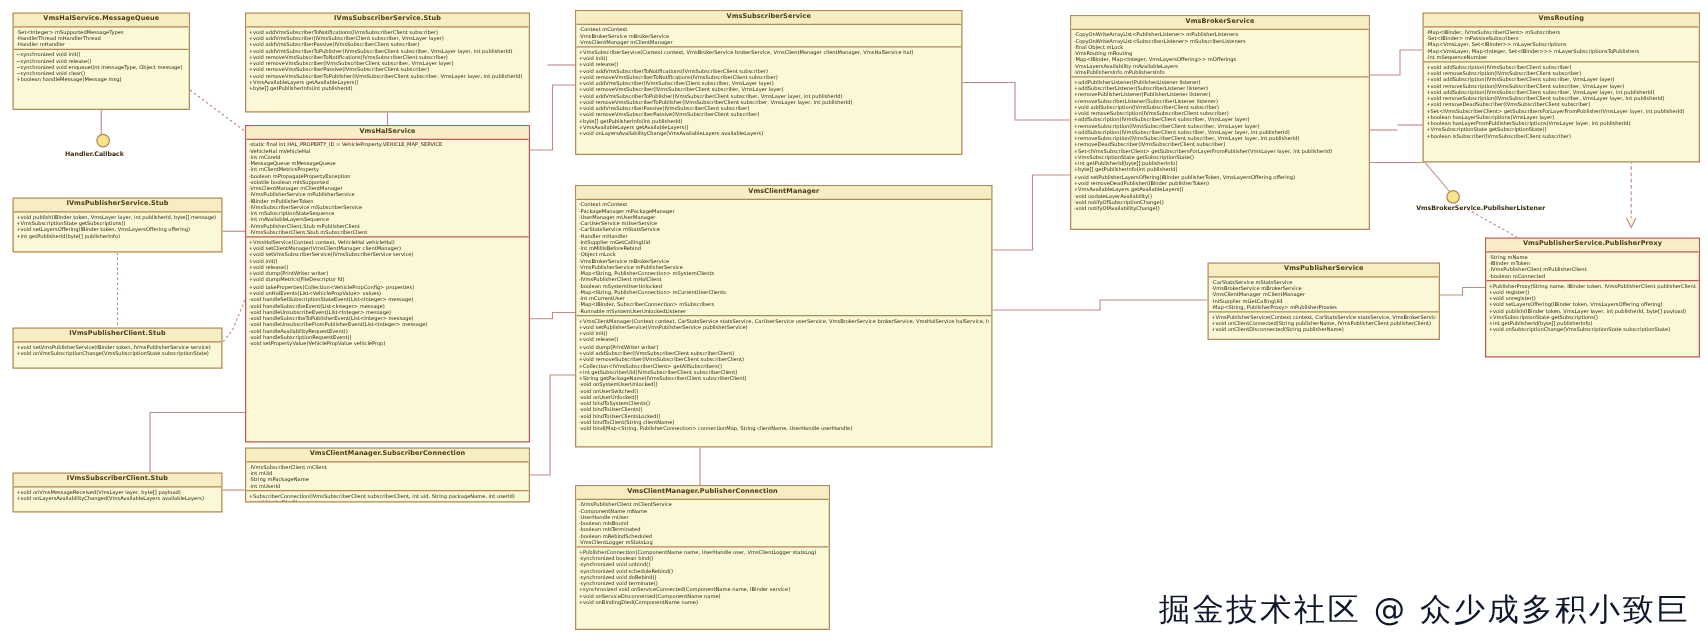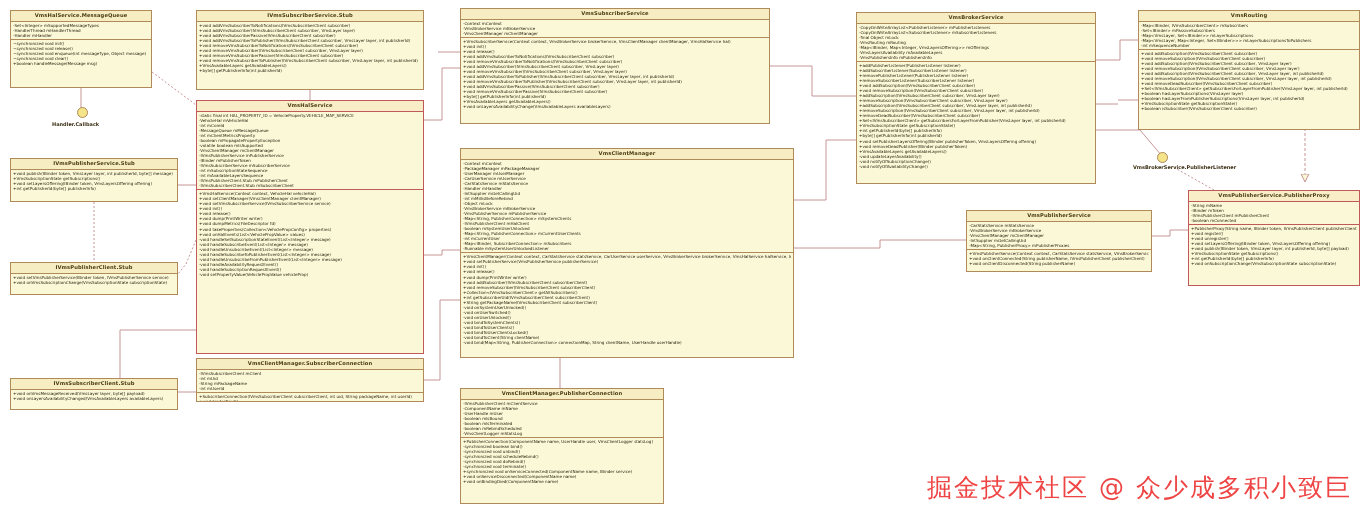--- a/index.html
+++ b/index.html
@@ -21,21 +21,21 @@
   .uml.red .title{background:#f8edc6;border-bottom-color:#c05a5a;}
   .uml.red .compart{border-bottom-color:#c05a5a;}
 
   .lollipop{position:absolute;}
   .lollipop .ball{width:9px;height:9px;border-radius:50%;
        background:#f5e48a;border:1px solid #b08a58;}
   .iflabel{position:absolute;font-size:5px;font-weight:bold;color:#3a2f14;
        white-space:nowrap;line-height:6px;}
 
   .watermark{position:absolute;right:14px;bottom:10px;font-size:25px;
-       color:#ef4444;letter-spacing:2px;white-space:nowrap;
+       color:#0f172a;letter-spacing:2px;white-space:nowrap;
        font-family:"DejaVu Sans","Liberation Sans",sans-serif;
        text-shadow:0 1px 0 #ffffff;}
 </style>
 </head>
 <body>
 
 <div id="canvas">
 
   <svg class="links" viewBox="0 0 1366 514" preserveAspectRatio="none">
     <defs>

